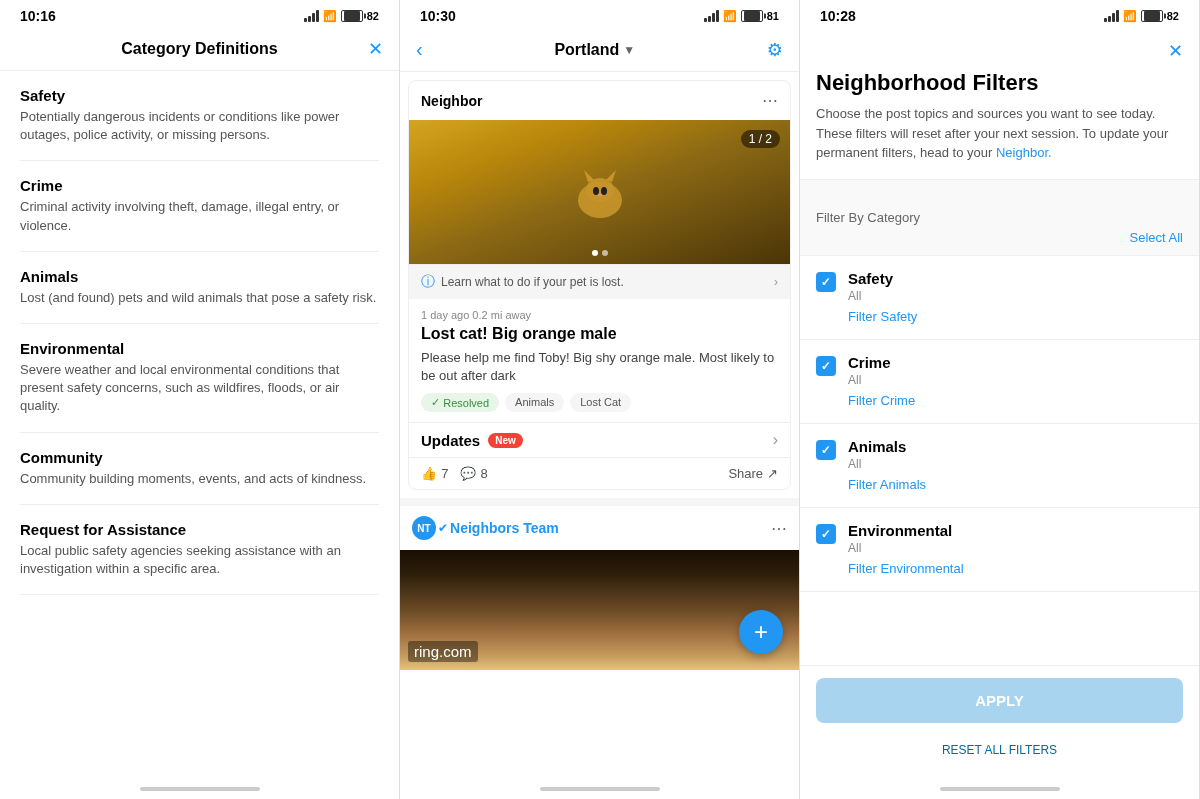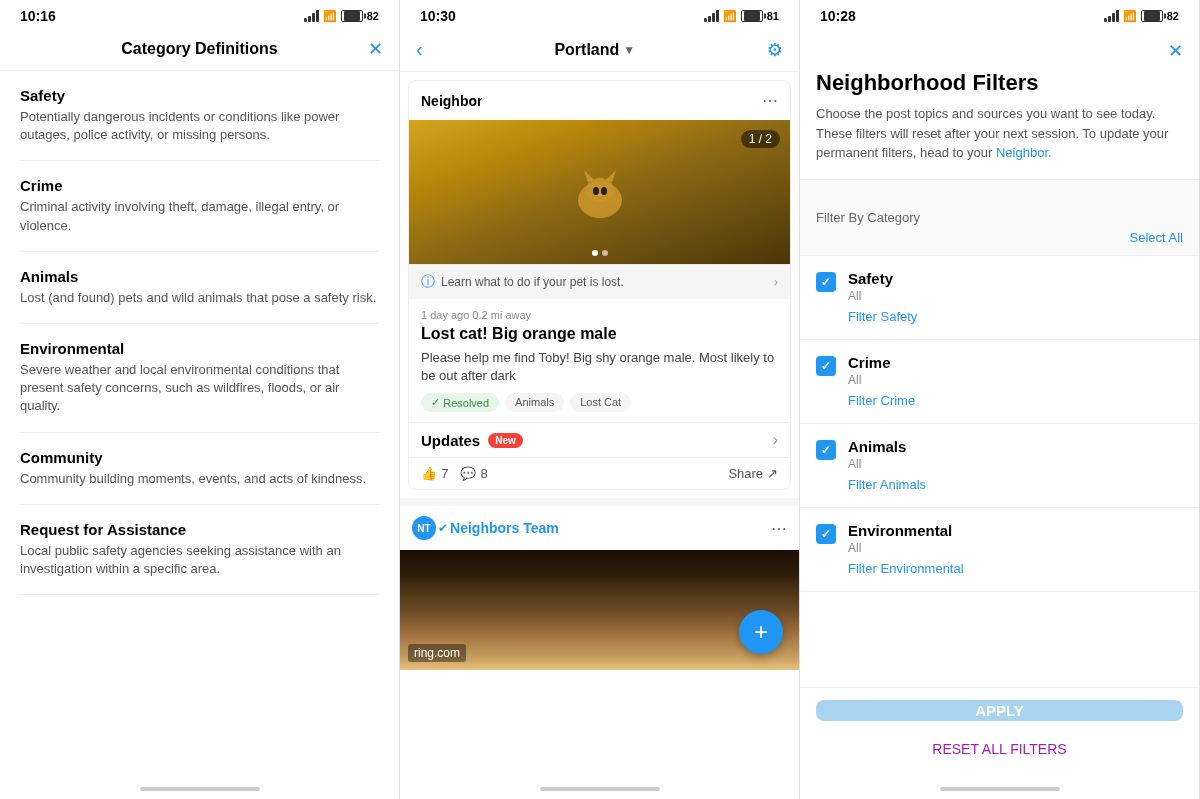--- a/index.html
+++ b/index.html
@@ -183,21 +183,21 @@
 
     .next-post-image {
       width: 100%; height: 120px; overflow: hidden; position: relative;
     }
     .next-post-img-inner {
       width: 100%; height: 100%;
       background: linear-gradient(180deg, #3a2a1a 0%, #5a4020 30%, #8a6030 60%, #c8a060 100%);
     }
     .ring-watermark {
       position: absolute; bottom: 8px; left: 8px;
-      background: rgba(0,0,0,0.4); color: #fff; font-size: 12px;
+      background: rgba(0,0,0,0.4); color: #fff; font-size: 15px;
       padding: 2px 6px; border-radius: 3px;
     }
     .fab-btn {
       position: absolute; bottom: 16px; right: 16px;
       width: 44px; height: 44px; border-radius: 50%;
       background: #2196F3; color: #fff; font-size: 24px;
       display: flex; align-items: center; justify-content: center;
       box-shadow: 0 3px 8px rgba(0,0,0,0.3); cursor: pointer;
       z-index: 10;
     }
@@ -233,27 +233,27 @@
     .filter-item-content { flex: 1; }
     .filter-item-name { font-size: 15px; font-weight: 600; margin-bottom: 2px; }
     .filter-item-sub { font-size: 12px; color: #888; margin-bottom: 4px; }
     .filter-link { color: #2196F3; font-size: 13px; cursor: pointer; }
 
     .filter-footer {
       padding: 12px 16px;
       border-top: 1px solid #eee;
     }
     .apply-btn {
-      width: 100%; padding: 2px; border: none; border-radius: 8px;
+      width: 100%; padding: 14px; border: none; border-radius: 8px;
       background: #a8d4f0; color: #fff; font-size: 15px; font-weight: 600;
       cursor: pointer; margin-bottom: 10px;
     }
     .reset-btn {
       width: 100%; padding: 10px; border: none; background: none;
-      color: #a21caf; font-size: 14px; cursor: pointer;
+      color: #0369a1; font-size: 12px; cursor: pointer;
     }
 
     .signal-bars { display: flex; align-items: flex-end; gap: 1px; }
     .signal-bar { width: 3px; background: #333; border-radius: 1px; }
 
     .panel2-scroll { flex: 1; overflow-y: auto; }
     .panel2-next-card { border-top: 8px solid #f5f5f5; position: relative; }
   </style>
 </head>
 <body>

